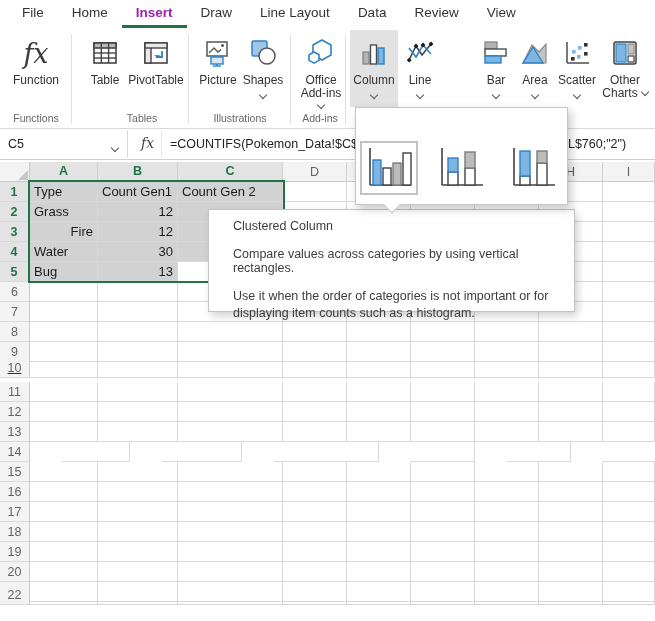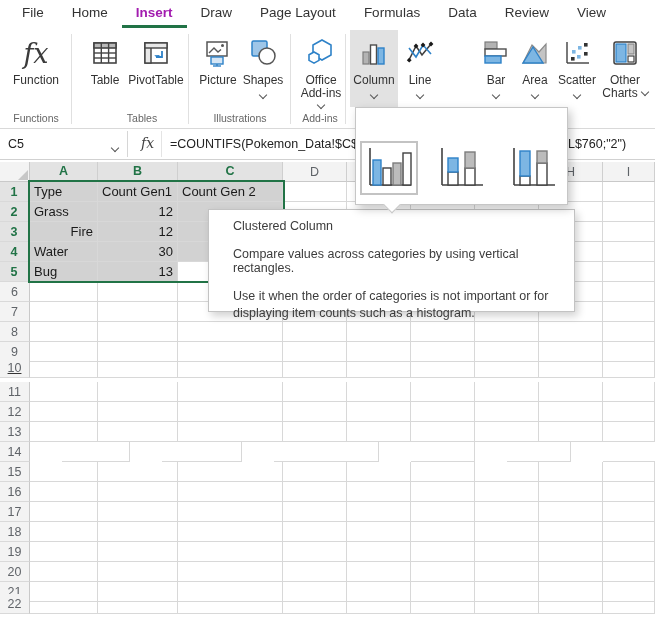--- a/index.html
+++ b/index.html
@@ -86,22 +86,21 @@
 </head>
 <body>
 
 <div id="stage">
 
   <div id="menubar">
       <div class="mtab">File</div>
       <div class="mtab">Home</div>
       <div class="mtab active">Insert</div>
       <div class="mtab">Draw</div>
-      <div class="mtab">Page Layout</div>
-      <div class="mtab">Formulas</div>
+      <div class="mtab">Line Layout</div>
       <div class="mtab">Data</div>
       <div class="mtab">Review</div>
       <div class="mtab">View</div>
     </div>
 
   <div id="ribbon">
     <div class="rbtn" style="left:6px;width:60px">
       <span class="ric fxbig">fx</span>
       <span class="rlbl">Function</span>
     </div>
@@ -528,21 +527,21 @@
           <div class="gcell" style="width: 68px;"></div>
           <div class="gcell num" style="width: 80px;"></div>
           <div class="gcell" style="width: 105px;"></div>
           <div class="gcell" style="width: 64px;"></div>
           <div class="gcell" style="width: 64px;"></div>
           <div class="gcell" style="width: 64px;"></div>
           <div class="gcell" style="width: 64px;"></div>
           <div class="gcell" style="width: 64px;"></div>
           <div class="gcell" style="width: 52px;"></div>
         </div>
-        <div class="grow" style="top: 432px;">
+        <div class="grow" style="top: 423px;">
           <div class="rhcell">22</div>
           <div class="gcell" style="width: 68px;"></div>
           <div class="gcell num" style="width: 80px;"></div>
           <div class="gcell" style="width: 105px;"></div>
           <div class="gcell" style="width: 64px;"></div>
           <div class="gcell" style="width: 64px;"></div>
           <div class="gcell" style="width: 64px;"></div>
           <div class="gcell" style="width: 64px;"></div>
           <div class="gcell" style="width: 64px;"></div>
           <div class="gcell" style="width: 52px;"></div>

